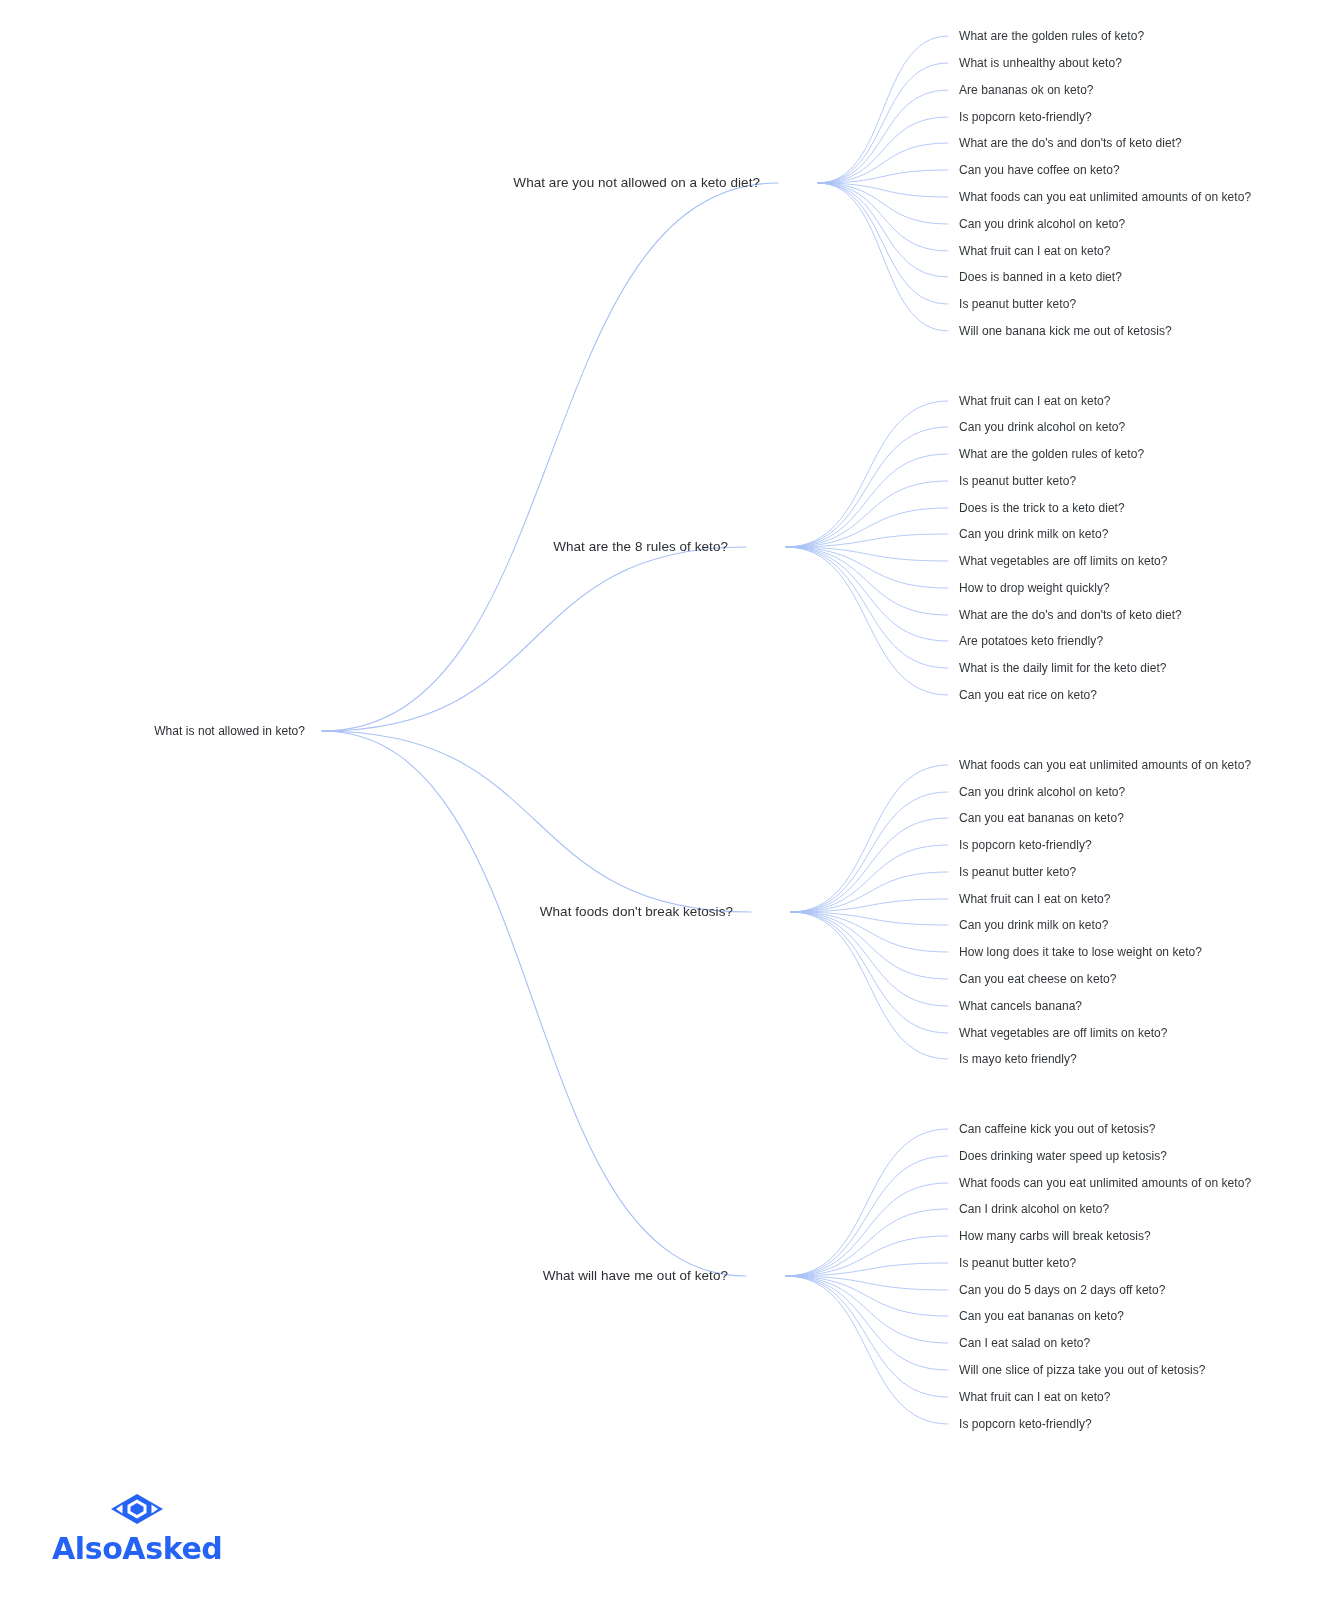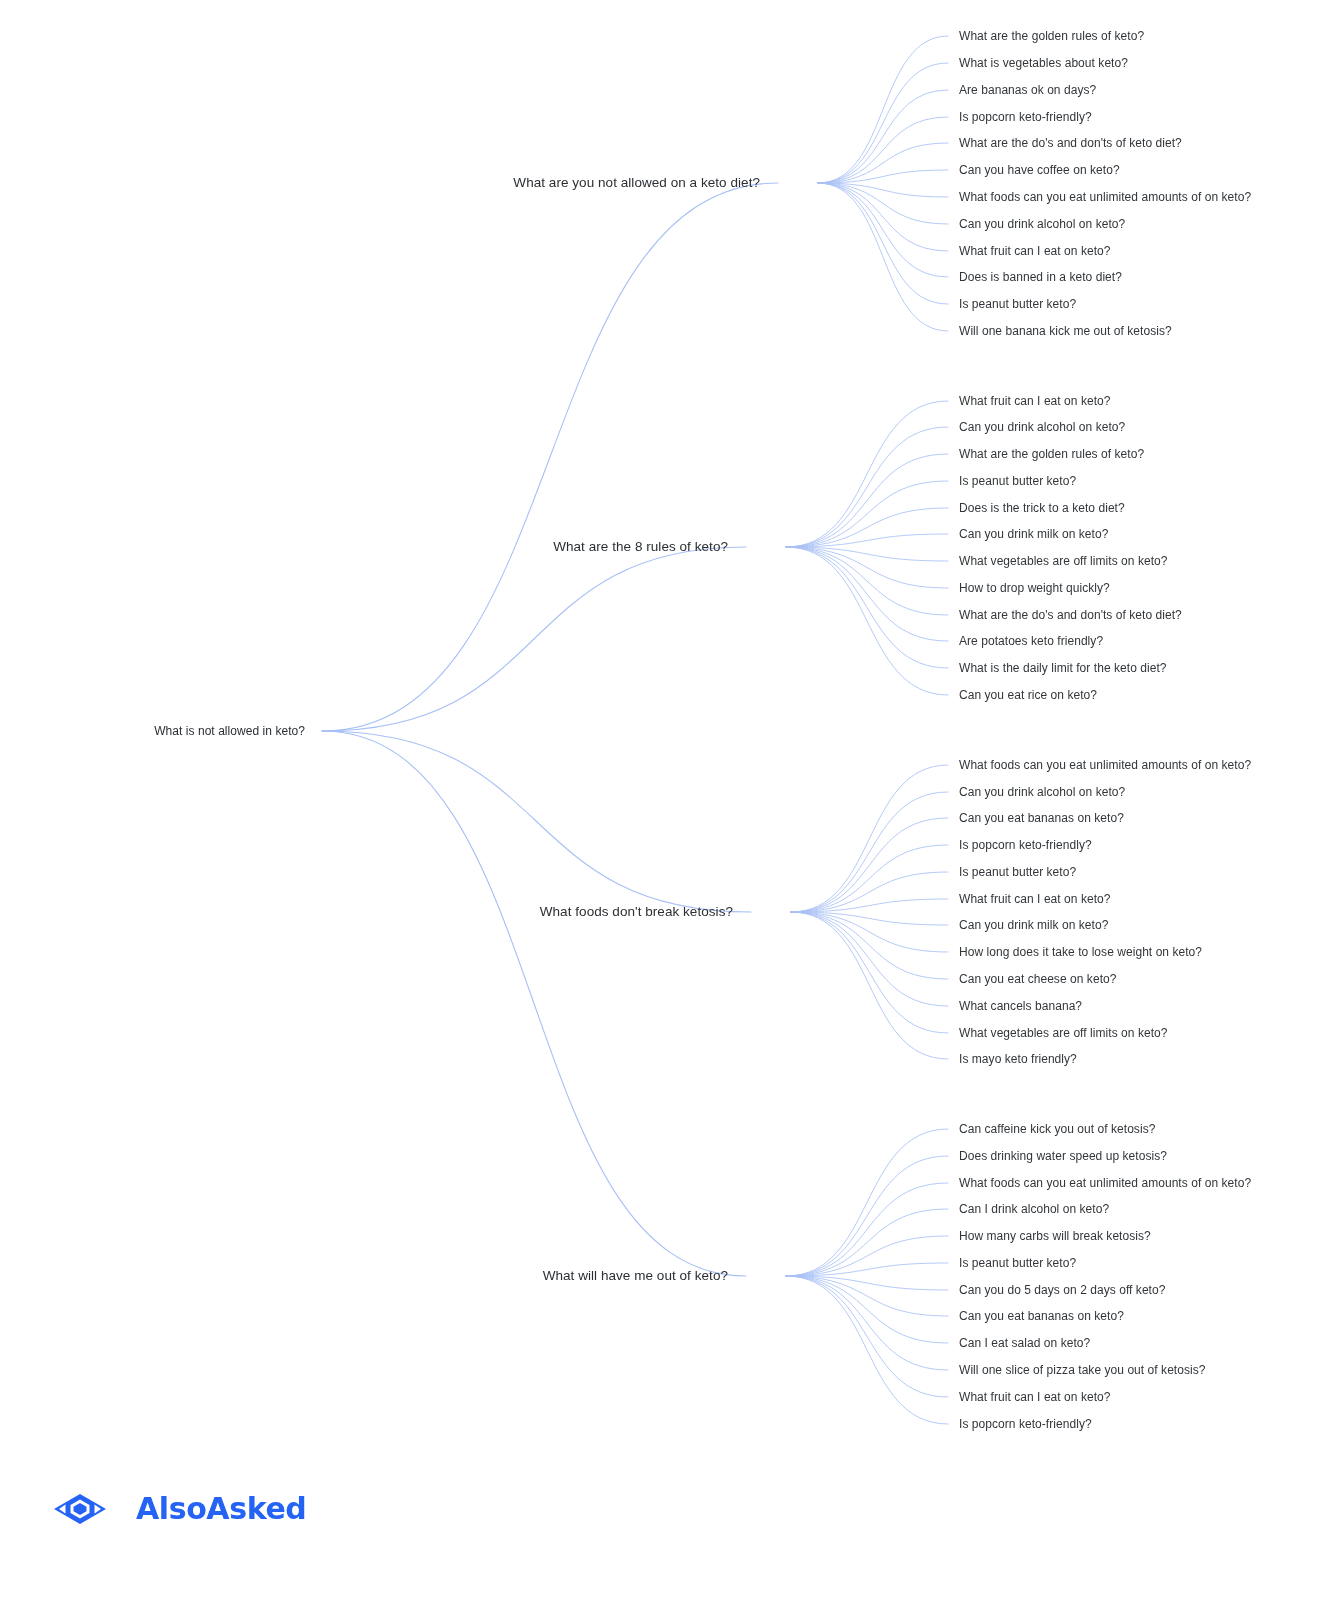--- a/index.html
+++ b/index.html
@@ -47,21 +47,22 @@
   
   .align-right { transform: translate(-100%, -50%); }
   .align-left  { transform: translate(0, -50%); }
 
   #logo {
     position: absolute;
     left: 52px;
     top: 1492px;
     display: flex;
     align-items: center;
-    gap: 28px;
+    gap: 8px;
+    flex-direction: column;
   }
   #logo .mark {
     width: 56px;
     height: 34px;
     display: block;
   }
   #logo .wordmark {
     font-family: "DejaVu Sans", sans-serif;
     font-size: 30px;
     font-weight: 700;
@@ -125,22 +126,22 @@
     <path d="M 786 1276 C 875.1 1276, 858.9 1343, 948 1343" fill="none" stroke="#a8c0f5" stroke-width="0.85" stroke-linecap="round"></path>
     <path d="M 786 1276 C 875.1 1276, 858.9 1370, 948 1370" fill="none" stroke="#a8c0f5" stroke-width="0.85" stroke-linecap="round"></path>
     <path d="M 786 1276 C 875.1 1276, 858.9 1397, 948 1397" fill="none" stroke="#a8c0f5" stroke-width="0.85" stroke-linecap="round"></path>
     <path d="M 786 1276 C 875.1 1276, 858.9 1424, 948 1424" fill="none" stroke="#a8c0f5" stroke-width="0.85" stroke-linecap="round"></path>
   </svg>
 
 <div id="node-layer">
     <div class="node-label node-root align-right" style="left: 305px; top: 731px;">What is not allowed in keto?</div>
     <div class="node-label node-l1 align-right" style="left: 760px; top: 183px;">What are you not allowed on a keto diet?</div>
     <div class="node-label node-l2 align-left" style="left: 959px; top: 36px;">What are the golden rules of keto?</div>
-    <div class="node-label node-l2 align-left" style="left: 959px; top: 63px;">What is vegetables about keto?</div>
-    <div class="node-label node-l2 align-left" style="left: 959px; top: 90px;">Are bananas ok on days?</div>
+    <div class="node-label node-l2 align-left" style="left: 959px; top: 63px;">What is unhealthy about keto?</div>
+    <div class="node-label node-l2 align-left" style="left: 959px; top: 90px;">Are bananas ok on keto?</div>
     <div class="node-label node-l2 align-left" style="left: 959px; top: 117px;">Is popcorn keto-friendly?</div>
     <div class="node-label node-l2 align-left" style="left: 959px; top: 143px;">What are the do's and don'ts of keto diet?</div>
     <div class="node-label node-l2 align-left" style="left: 959px; top: 170px;">Can you have coffee on keto?</div>
     <div class="node-label node-l2 align-left" style="left: 959px; top: 197px;">What foods can you eat unlimited amounts of on keto?</div>
     <div class="node-label node-l2 align-left" style="left: 959px; top: 224px;">Can you drink alcohol on keto?</div>
     <div class="node-label node-l2 align-left" style="left: 959px; top: 251px;">What fruit can I eat on keto?</div>
     <div class="node-label node-l2 align-left" style="left: 959px; top: 277px;">Does is banned in a keto diet?</div>
     <div class="node-label node-l2 align-left" style="left: 959px; top: 304px;">Is peanut butter keto?</div>
     <div class="node-label node-l2 align-left" style="left: 959px; top: 331px;">Will one banana kick me out of ketosis?</div>
     <div class="node-label node-l1 align-right" style="left: 728px; top: 547px;">What are the 8 rules of keto?</div>

